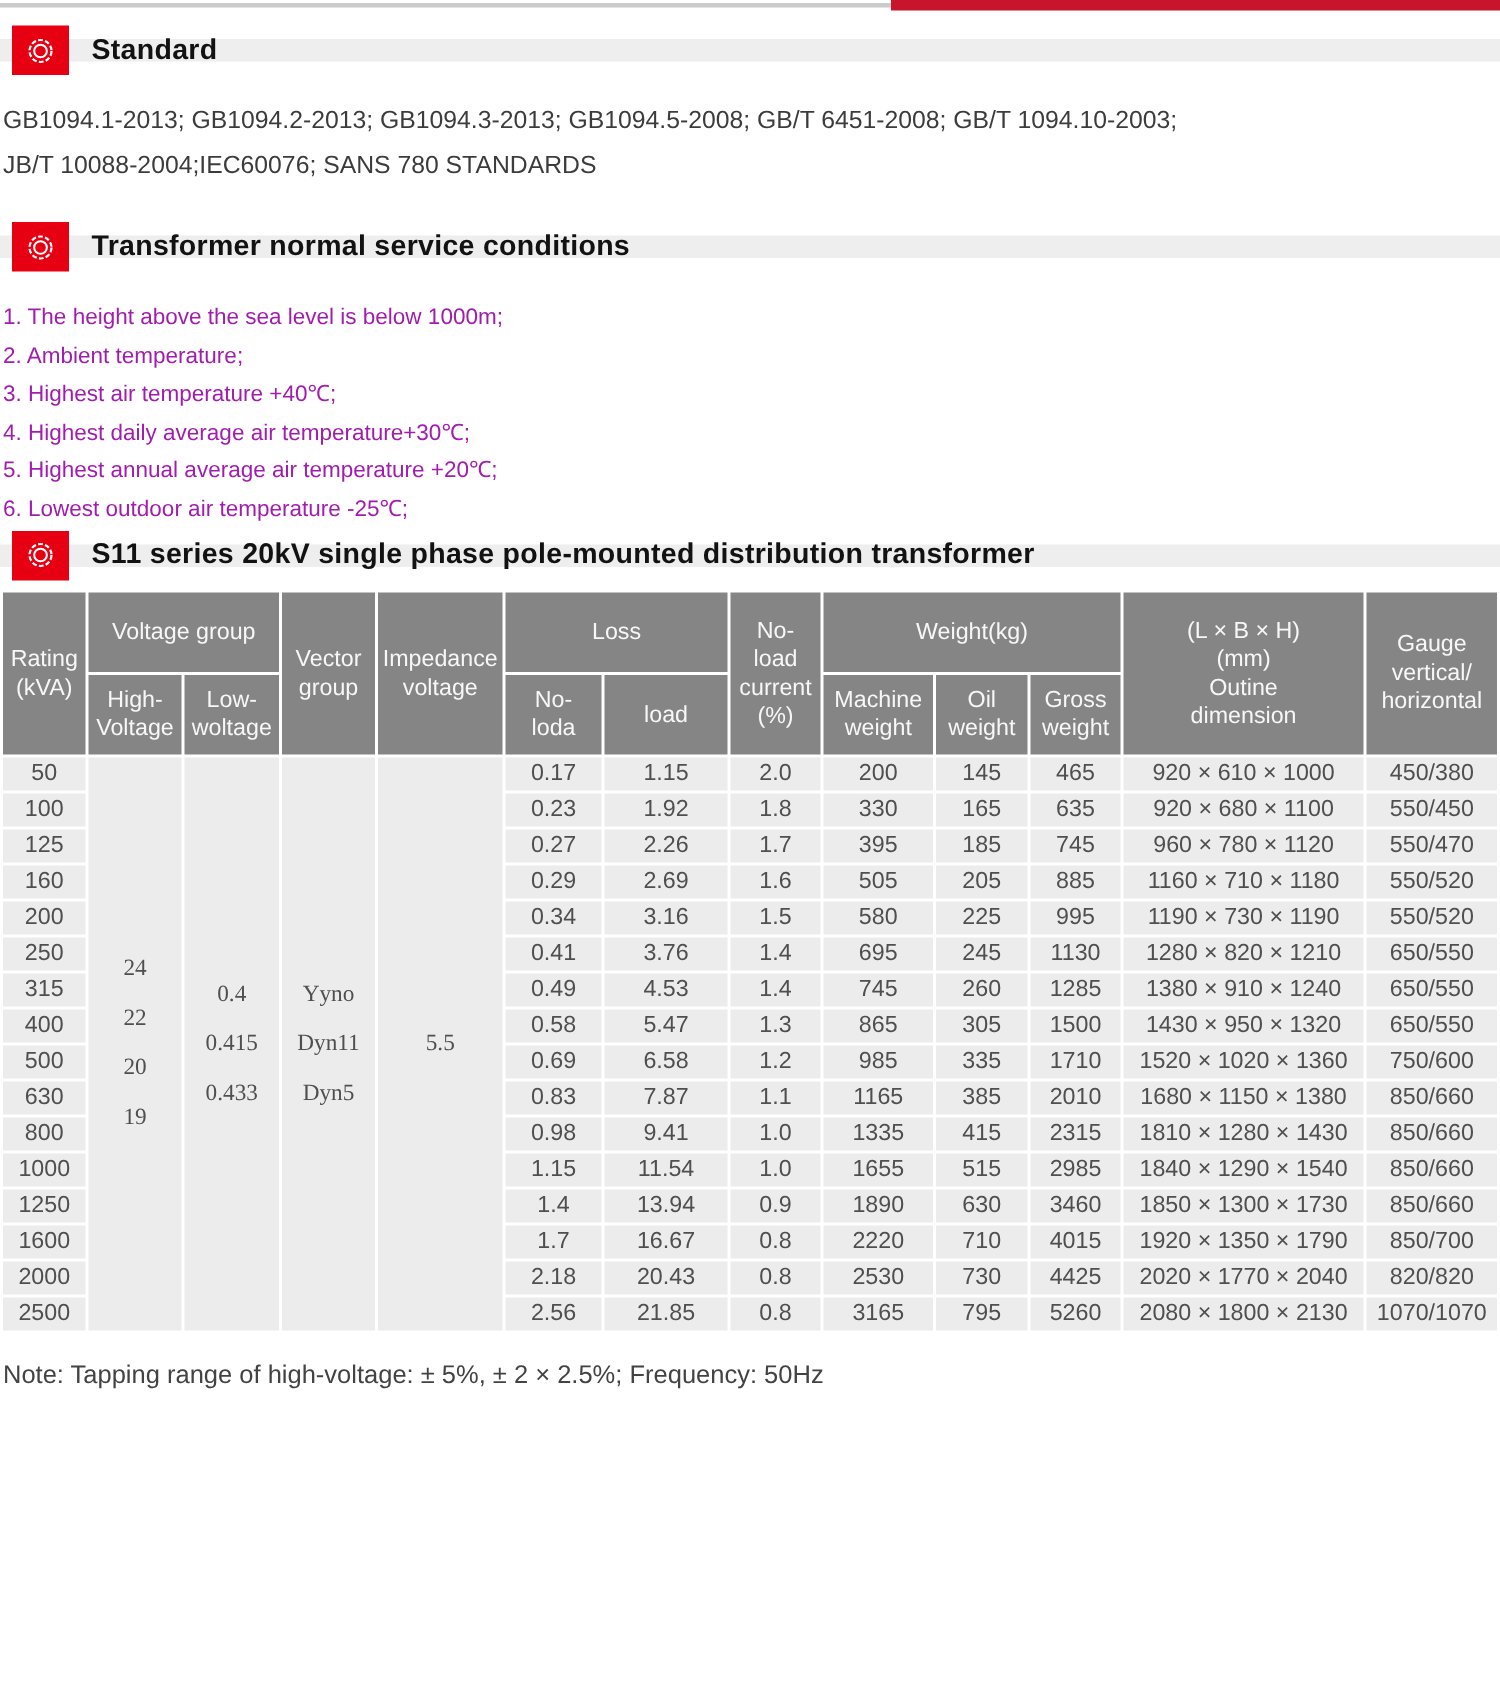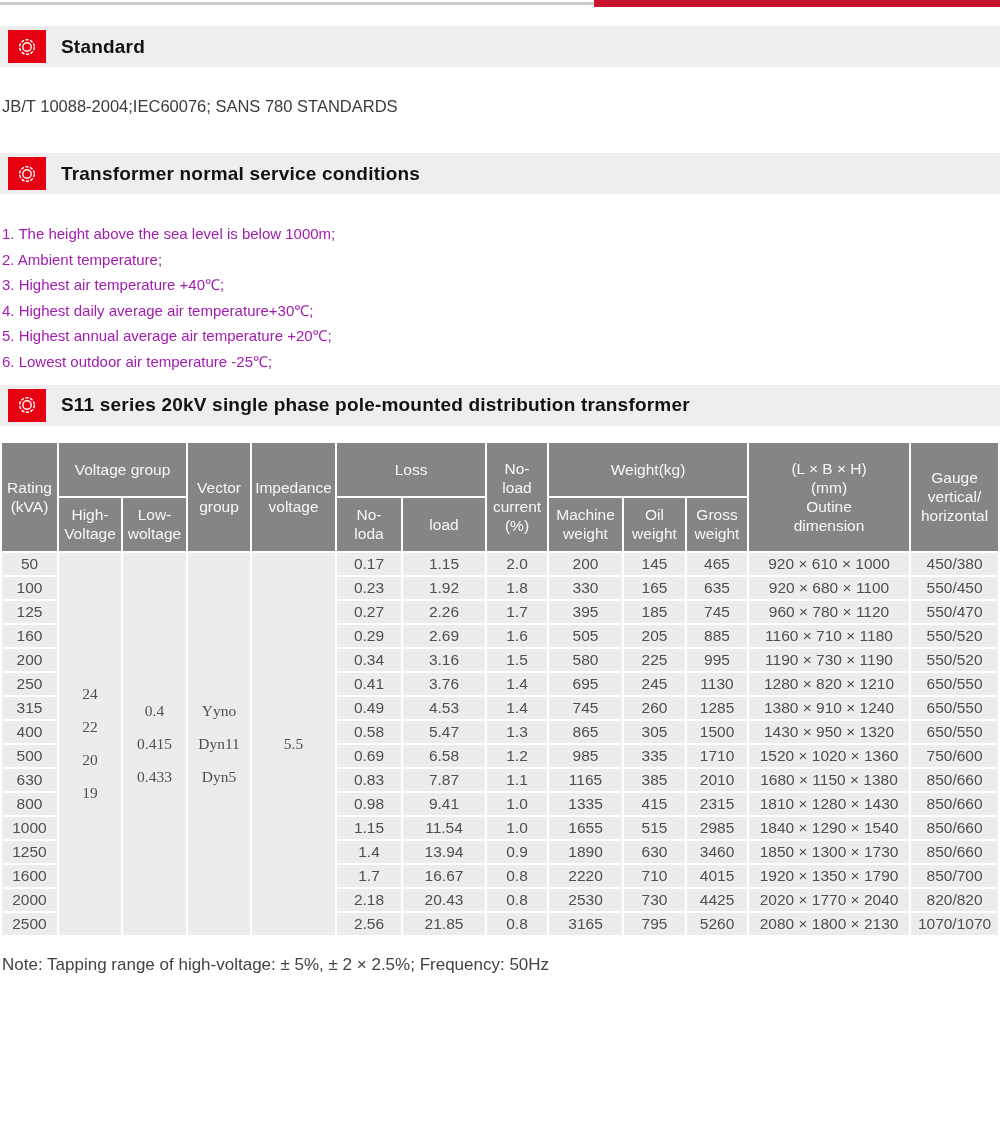--- a/index.html
+++ b/index.html
@@ -16,21 +16,21 @@
     background:#ffffff;
     font-family:"Liberation Sans", sans-serif;
     color:#3c3c3c;
   }
   
   .topstrip{position:relative;height:7px;}
   .gray-line{position:absolute;left:0;top:2px;width:594px;height:3px;background:#cbcbcb;}
   .red-bar{position:absolute;left:594px;top:0;width:406px;height:7px;background:var(--top-bar-red);}
 
   
-  .section-bar{display:flex;align-items:center;height:41px;background:var(--bar-gray);}
+  .section-bar{display:flex;align-items:center;height:15px;background:var(--bar-gray);}
   .bullet{width:38px;height:33px;margin-left:8px;flex:none;background:var(--accent-red);
           display:flex;align-items:center;justify-content:center;}
   .section-bar h2{margin:0 0 0 15px;font-size:19px;font-weight:bold;color:#121212;letter-spacing:.2px;}
   .bar-standard{margin-top:19px;}
   .bar-conditions{margin-top:32px;}
   .bar-s11{margin-top:10px;}
 
   
   .standards{margin:24px 0 0 2px;font-size:16.5px;line-height:30px;color:#3c3c3c;}
   ul.conditions{list-style:none;margin:27px 0 0 2px;padding:0;font-size:15px;line-height:25.6px;color:#a21caf;}
@@ -65,20 +65,21 @@
 <div class="section-bar bar-standard">
   <div class="bullet">
     <svg width="22" height="22" viewBox="0 0 24 24">
       <circle cx="12" cy="12" r="8" fill="none" stroke="#ffffff" stroke-width="1.6" stroke-dasharray="3.5 1.6"></circle>
       <circle cx="12" cy="12" r="4.6" fill="none" stroke="#ffffff" stroke-width="1.5"></circle>
     </svg>
   </div>
   <h2>Standard</h2>
 </div>
 <div class="standards">
+  <div>GB1094.1-2013; GB1094.2-2013; GB1094.3-2013; GB1094.5-2008; GB/T 6451-2008; GB/T 1094.10-2003;</div>
   <div>JB/T 10088-2004;IEC60076; SANS 780 STANDARDS</div>
 </div>
 
 <div class="section-bar bar-conditions">
   <div class="bullet">
     <svg width="22" height="22" viewBox="0 0 24 24">
       <circle cx="12" cy="12" r="8" fill="none" stroke="#ffffff" stroke-width="1.6" stroke-dasharray="3.5 1.6"></circle>
       <circle cx="12" cy="12" r="4.6" fill="none" stroke="#ffffff" stroke-width="1.5"></circle>
     </svg>
   </div>

